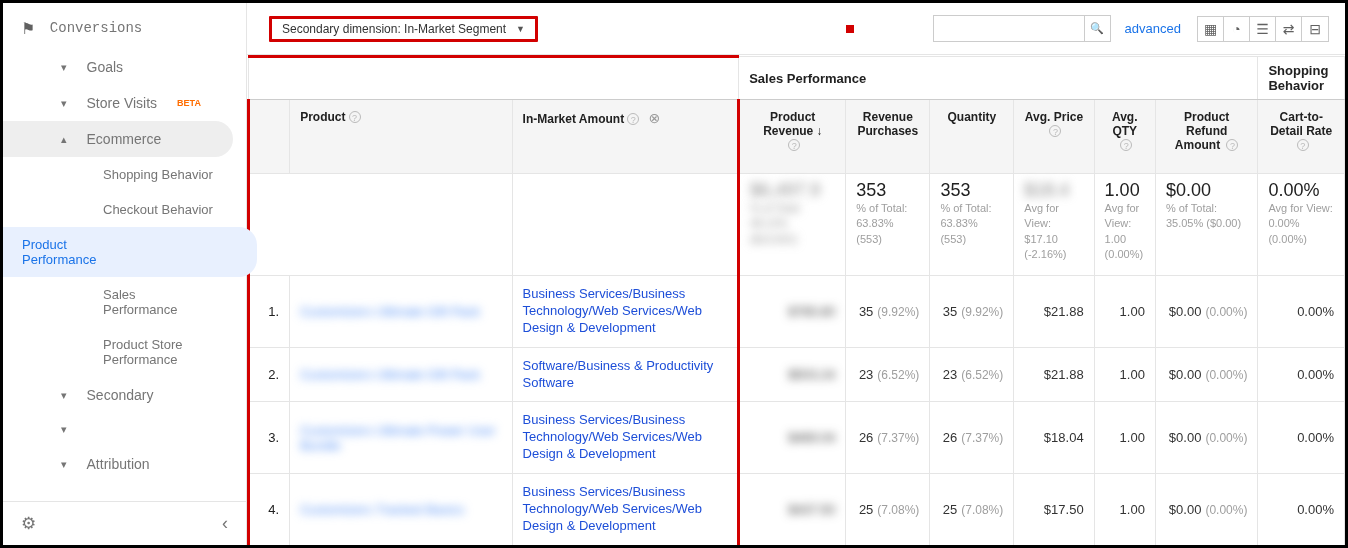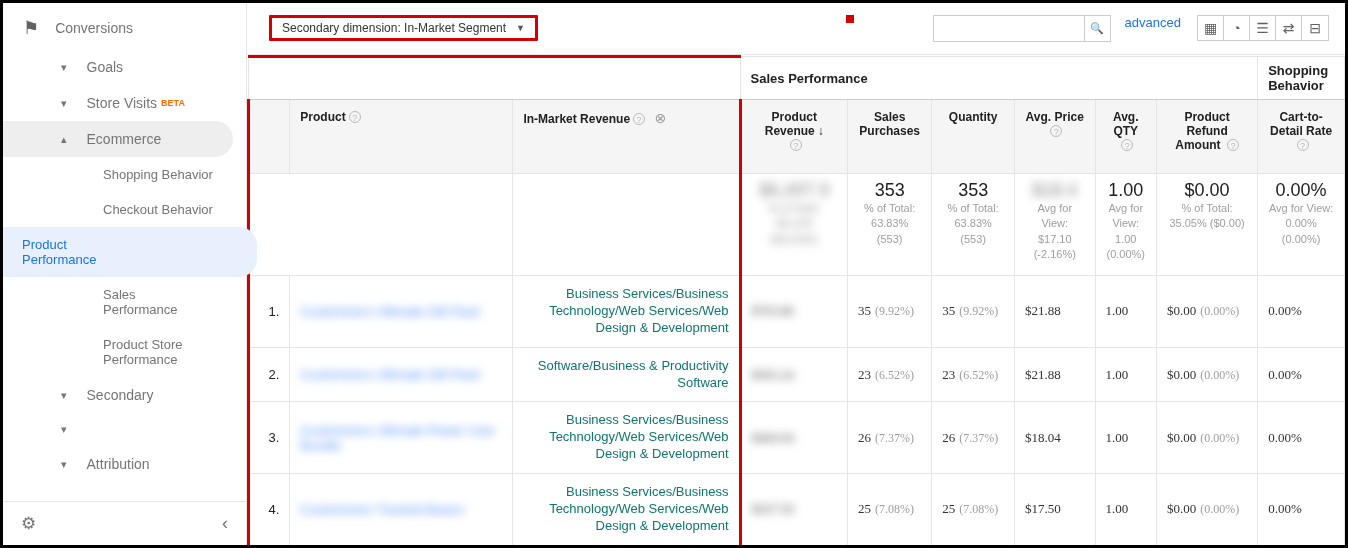--- a/index.html
+++ b/index.html
@@ -1,32 +1,32 @@
 <!DOCTYPE html>
 <html><head>
 <meta charset="utf-8">
 <style>
 * { box-sizing: border-box; margin: 0; padding: 0; }
 body { font-family: Arial, sans-serif; font-size: 13px; color: #333; background: #fff; }
 .frame { border: 3px solid #000; width: 1348px; height: 548px; display: flex; overflow: hidden; position: relative; }
 .sidebar { width: 244px; border-right: 1px solid #e5e5e5; padding-top: 4px; background: #fff; position: relative; }
 .nav-item { display: flex; align-items: center; padding: 10px 14px 10px 38px; color: #757575; font-size: 14px; cursor: pointer; position: relative; }
-.nav-item.top { padding-left: 20px; font-size: 14px; }
+.nav-item.top { padding-left: 20px; font-size: 14px; font-family: Liberation Mono, monospace; }
 .nav-item.top .flag::before { content: "\2691"; font-size: 18px; color: #616161; margin-right: 16px; }
 .nav-item.exp { padding-left: 58px; }
 .nav-item-caret { margin-right: 20px; color: #757575; font-size: 11px; }
 .nav-item.ecom { background: #eee; border-radius: 0 18px 18px 0; width: 230px; }
 .nav-item.sub { padding-left: 100px; font-size: 13px; color: #757575; }
 .nav-item.sub.active { background: #e8f0fe; border-radius: 0 18px 18px 0; width: 254px; color: #1a73e8; font-weight: 500; padding-left: 19px; }
-.beta { color: #ff6d00; font-size: 9px; font-weight: bold; margin-left: 4px; vertical-align: super; }
+.beta { color: #ff6d00; font-size: 9px; font-weight: bold; margin-left: 20px; vertical-align: super; }
 .admin-bar { position: absolute; bottom: 0; left: 0; right: 0; border-top: 1px solid #e5e5e5; height: 44px; display: flex; align-items: center; justify-content: space-between; padding: 0 18px; }
 .gear-icon::before { content: "\2699"; font-size: 17px; color: #757575; }
 .collapse-icon::before { content: "\2039"; font-size: 18px; color: #757575; }
 .main { flex: 1; display: flex; flex-direction: column; overflow: hidden; }
-.toolbar { display: flex; align-items: flex-start; padding: 12px 16px 12px 22px; border-bottom: 1px solid #e5e5e5; gap: 8px; }
+.toolbar { display: flex; align-items: center; padding: 12px 16px 12px 22px; border-bottom: 1px solid #e5e5e5; gap: 8px; }
 .dim-box { border: 3px solid #d20000; display: inline-flex; align-items: center; padding: 3px 10px; font-size: 12px; color: #333; background: #fff; border-radius: 1px; cursor: pointer; }
 .dim-box .caret { margin-left: 10px; font-size: 9px; color: #555; }
 .spacer { flex: 1; }
 .small-red { width: 8px; height: 8px; background: #d20000; margin-left: 300px; }
 .search-wrap { display: flex; border: 1px solid #ccc; }
 .search-wrap input { border: none; outline: none; padding: 5px 8px; width: 150px; font-size: 13px; }
 .search-btn { border-left: 1px solid #ccc; width: 26px; display: flex; align-items: center; justify-content: center; cursor: pointer; }
 .search-btn::before { content: "\1F50D"; font-size: 11px; color: #616161; }
 .adv-link { color: #1a73e8; font-size: 13px; margin-left: 6px; cursor: pointer; }
 .view-icons { display: flex; border: 1px solid #ccc; margin-left: 8px; }
@@ -34,27 +34,27 @@
 .vicon:last-child { border-right: none; }
 .table-wrap { flex: 1; overflow: auto; }
 table { border-collapse: collapse; width: 100%; }
 th, td { border: 1px solid #e5e5e5; padding: 0; }
 .sec-head { background: #fff; font-size: 13px; font-weight: bold; text-align: left; padding: 6px 10px; border-bottom: 1px solid #ccc; color: #212121; }
 .col-head { background: #f5f5f5; text-align: left; padding: 10px 10px; font-size: 12px; font-weight: bold; color: #212121; vertical-align: top; height: 74px; }
 .col-head.center { text-align: center; }
 .col-head .help { display: inline-block; width: 12px; height: 12px; border: 1px solid #bbb; border-radius: 50%; font-size: 9px; line-height: 12px; text-align: center; color: #bbb; margin-left: 3px; font-weight: normal; }
 .col-head .sort::after { content: "\2193"; margin-left: 3px; }
 .col-head .close { color: #999; font-size: 14px; margin-left: 6px; cursor: pointer; font-weight: normal; }
-.sum-row td { background: #fff; text-align: center; padding: 6px 10px; vertical-align: top; height: 102px; }
+.sum-row td { background: #fff; text-align: left; padding: 6px 10px; vertical-align: top; height: 102px; }
 .sum-big { font-size: 18px; color: #212121; }
 .sum-sm { font-size: 11px; color: #9e9e9e; line-height: 1.4; }
 .blur { filter: blur(5px); color: #888; }
 tr.data td { padding: 10px 10px; font-size: 13px; vertical-align: middle; }
-td.num { text-align: left; font-family: Liberation Serif, serif; }
-td.segcell { color: #0f766e; font-size: 12px; line-height: 1.3; padding: 6px 8px; text-align: right; }
+td.num { text-align: right; }
+td.segcell { color: #1d4ed8; font-size: 12px; line-height: 1.3; padding: 6px 8px; }
 td.prodcell { color: #555; }
 .idx { text-align: right; padding-right: 12px; color: #212121; }
 .pct { color: #9e9e9e; font-size: 12px; margin-left: 4px; }
 .blurcell { filter: blur(5px); }
 </style>
 </head>
 <body>
 
 <div class="frame">
   <div class="sidebar">
@@ -136,27 +136,27 @@
             <th class="sec-head" colspan="3" style="border-top:3px solid #d20000"></th>
             <th class="sec-head" colspan="6">Sales Performance</th>
             <th class="sec-head">Shopping Behavior</th>
           </tr>
           <tr>
             <th class="col-head" style="width:40px;border-left:3px solid #d20000"></th>
             <th class="col-head" style="width:216px">
               <span>Product</span><span class="help">?</span>
             </th>
             <th class="col-head" style="width:220px;border-right:3px solid #d20000">
-              <span>In-Market Revenue</span><span class="help">?</span>
+              <span>In-Market Amount</span><span class="help">?</span>
               <span class="close">⊗</span>
             </th>
             <th class="col-head center" style="width:104px">
               <span>Product Revenue</span><span class="sort"></span><br><span class="help">?</span>
             </th>
-            <th class="col-head center" style="width:80px"><span>Sales Purchases</span></th>
+            <th class="col-head center" style="width:80px"><span>Revenue Purchases</span></th>
             <th class="col-head center" style="width:80px"><span>Quantity</span></th>
             <th class="col-head center" style="width:78px"><span>Avg. Price</span><br><span class="help">?</span></th>
             <th class="col-head center" style="width:58px"><span>Avg. QTY</span><br><span class="help">?</span></th>
             <th class="col-head center" style="width:98px"><span>Product Refund Amount</span> <span class="help">?</span></th>
             <th class="col-head center" style="width:84px"><span>Cart-to-Detail Rate</span> <span class="help">?</span></th>
           </tr>
         </thead>
         <tbody>
           <tr class="sum-row">
             <td colspan="2" style="border-left:3px solid #d20000"></td>

